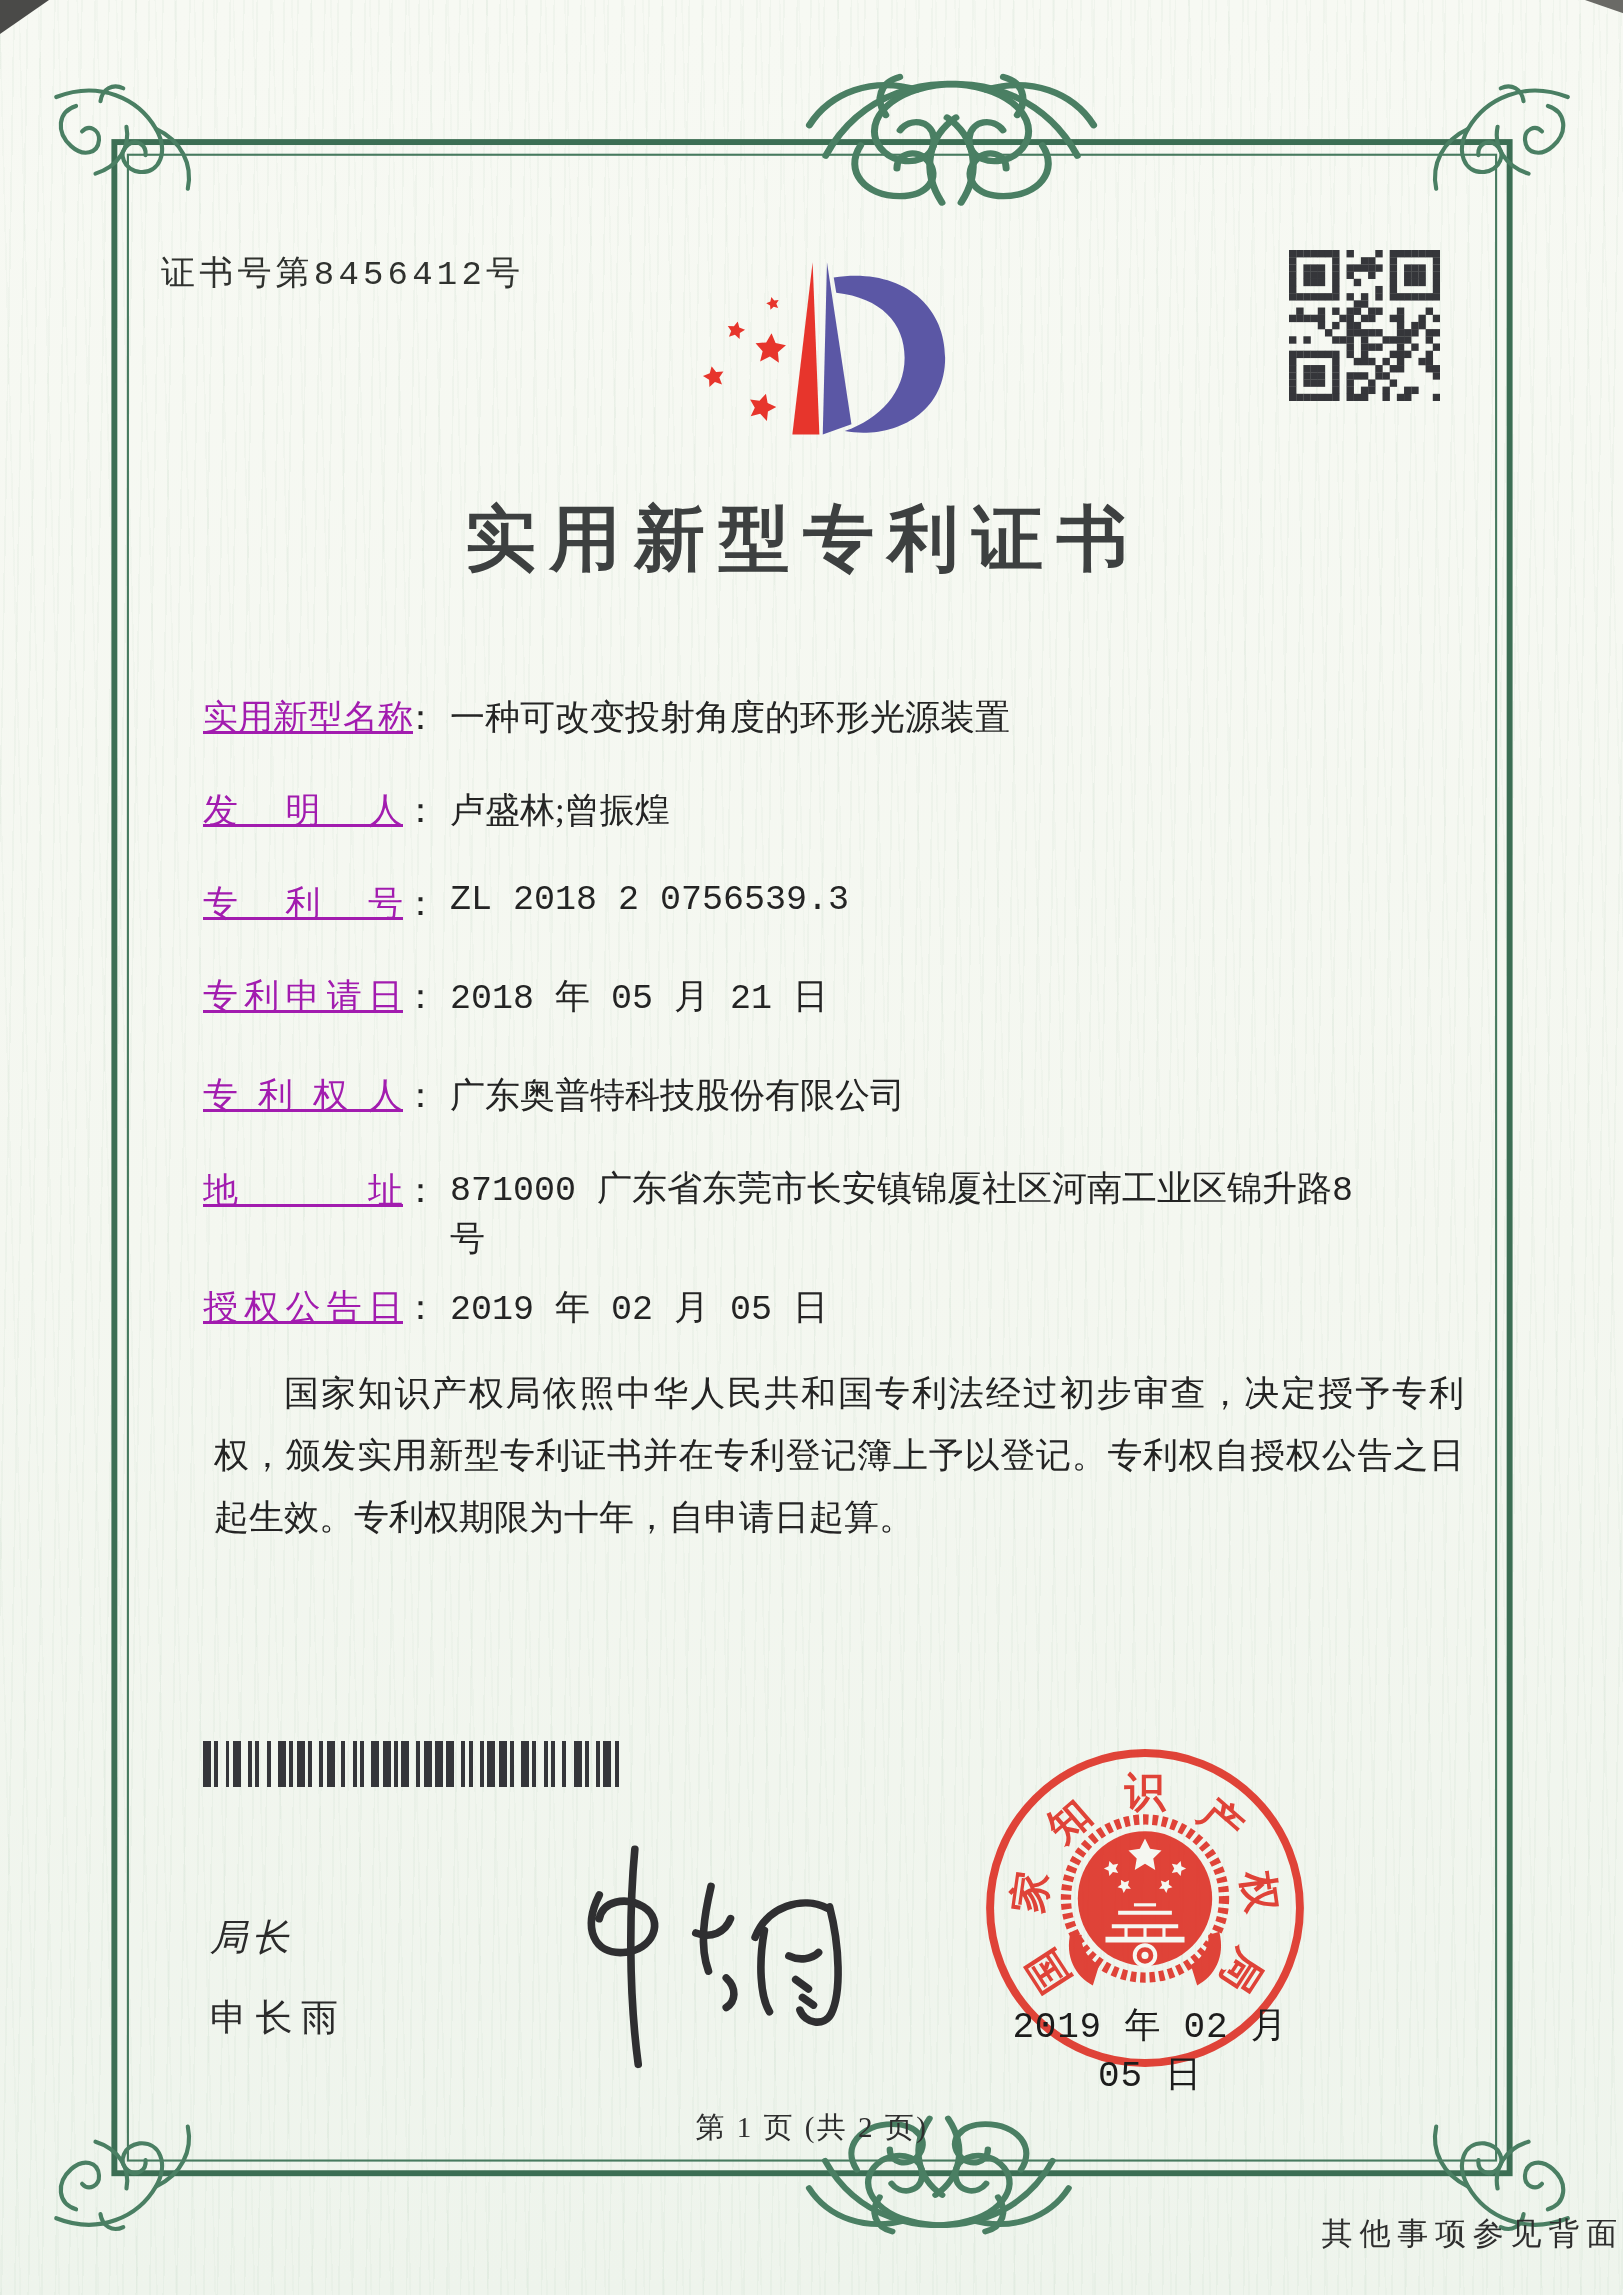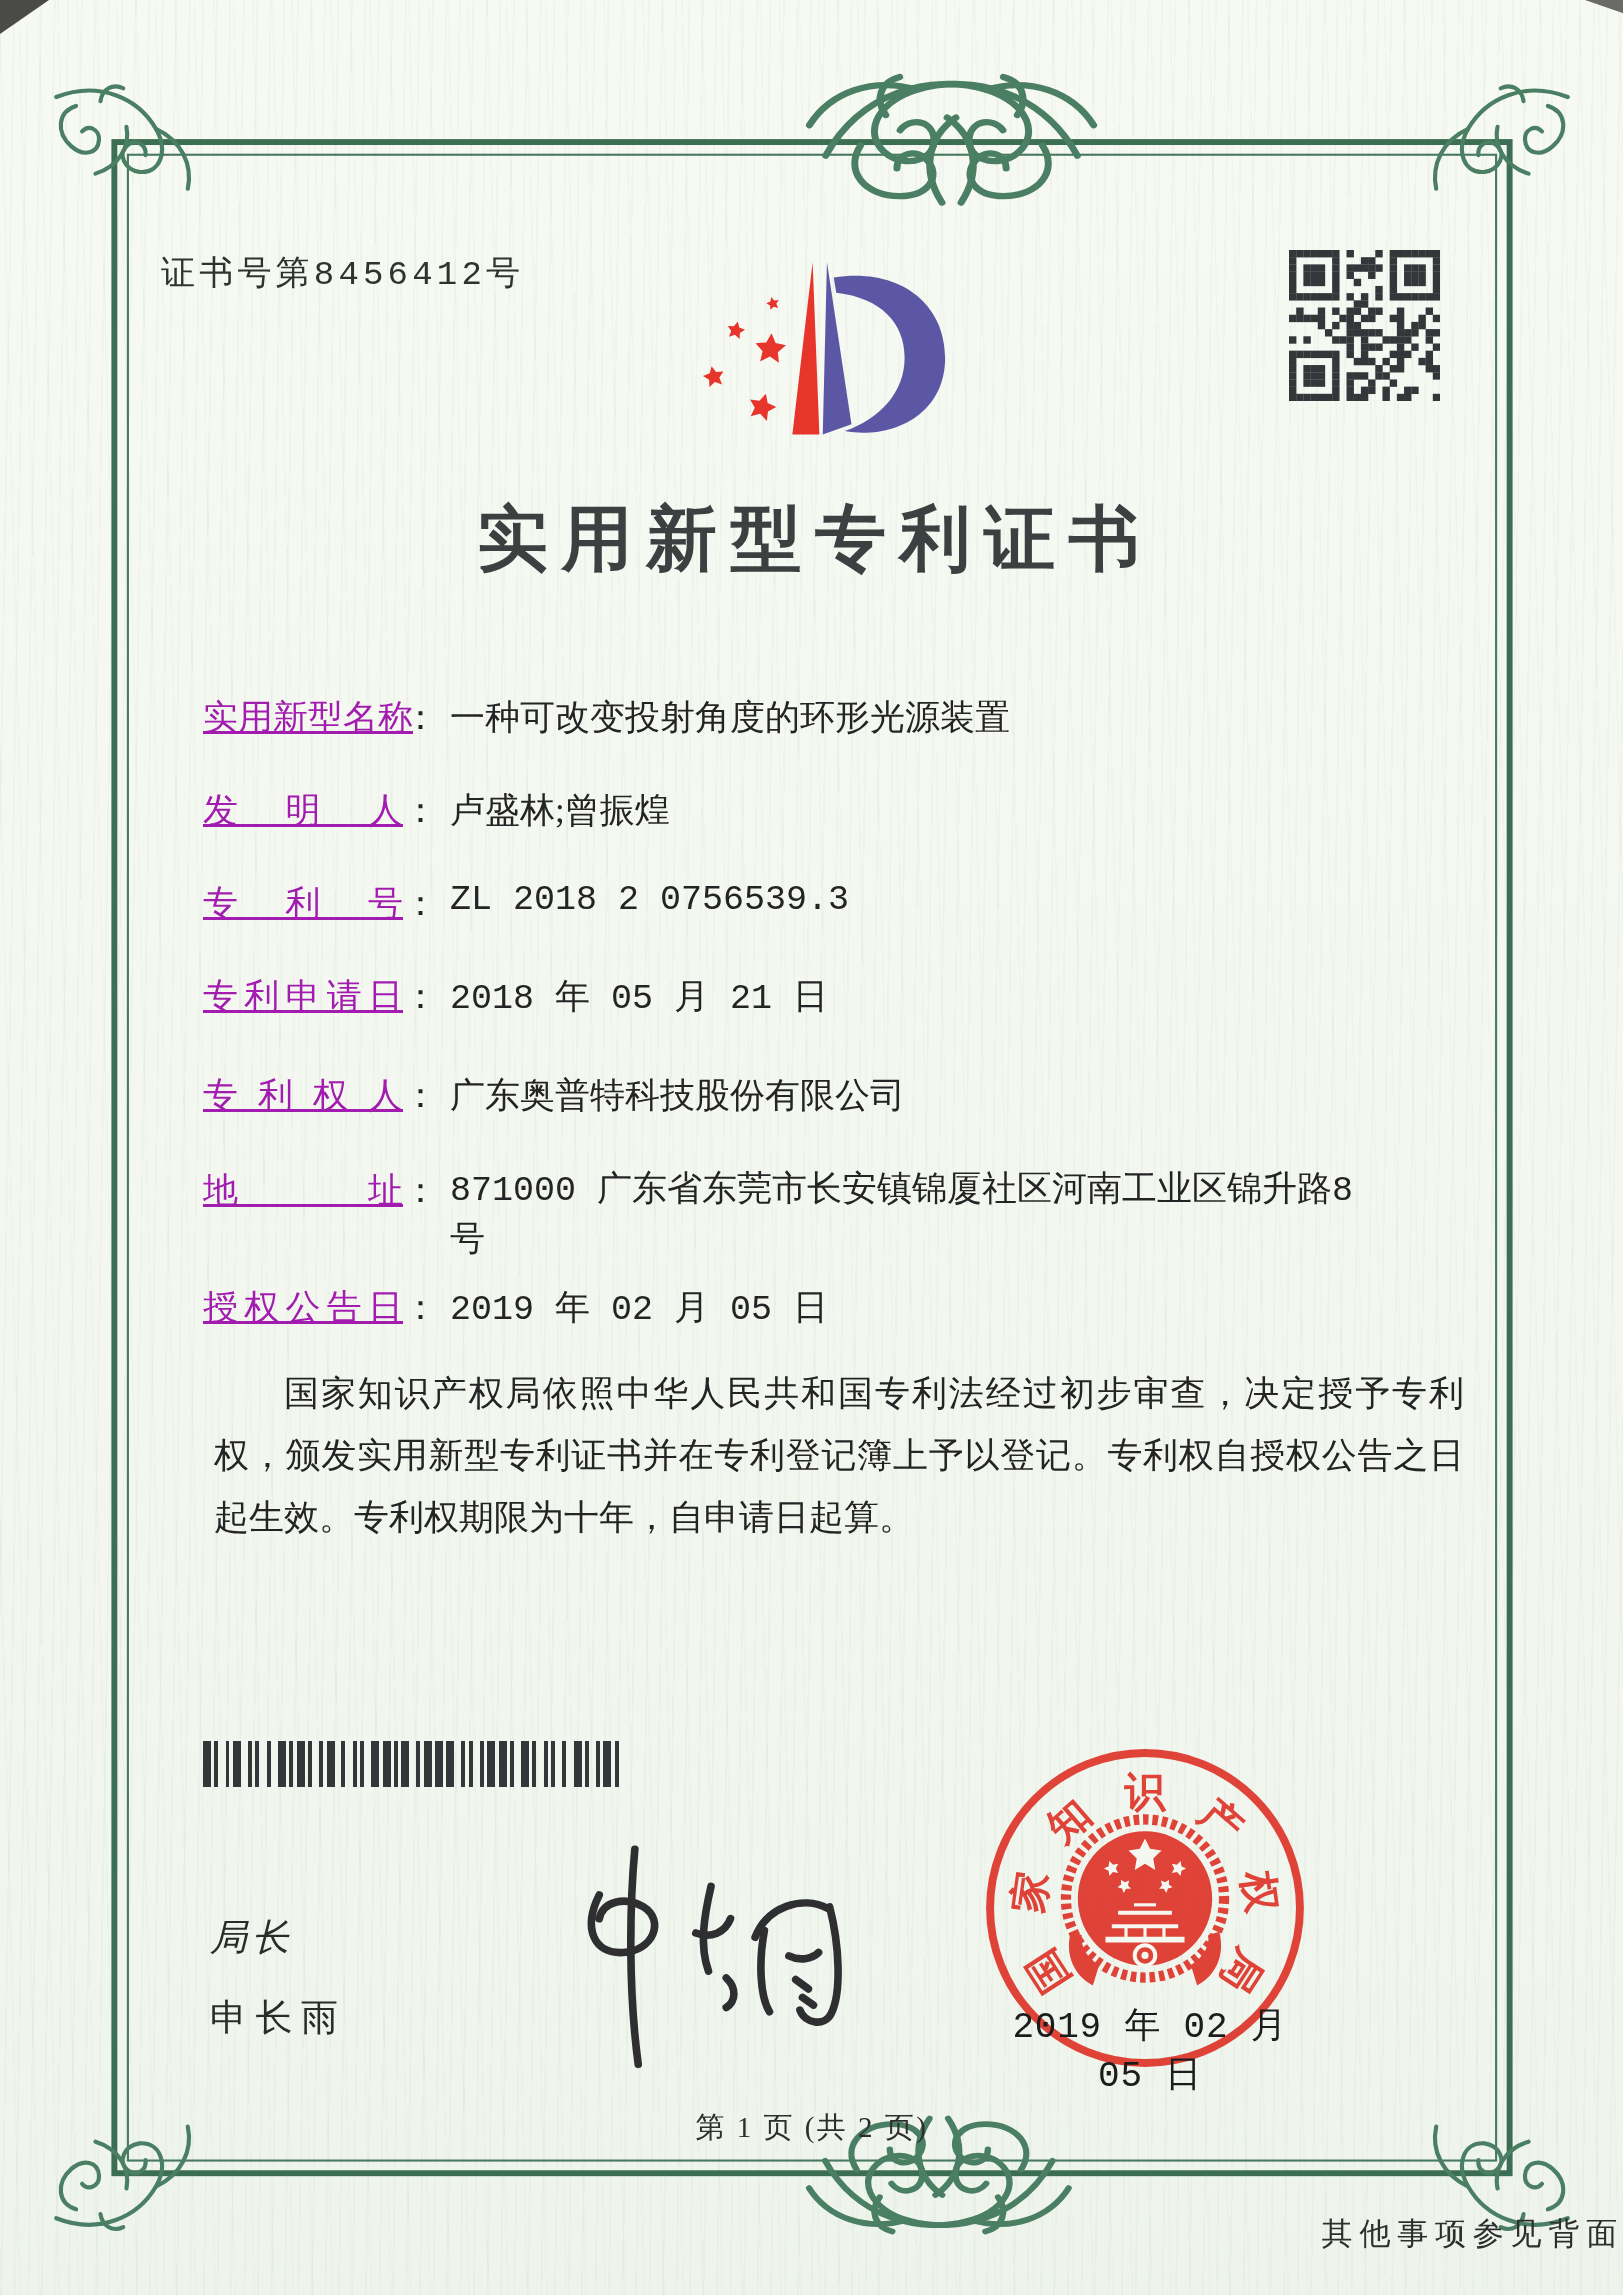--- a/index.html
+++ b/index.html
@@ -17,21 +17,21 @@
       linear-gradient(180deg,#f7f9f3 0%,#f4f7f0 55%,#eef4ec 100%);
   }
   .scan-corner-tl{position:absolute;left:0;top:0;width:49px;height:34px;background:#4a4a48;
     clip-path:polygon(0 0,100% 0,0 100%);}
   .scan-corner-tr{position:absolute;right:0;top:0;width:39px;height:13.5px;background:#6a6a66;
     clip-path:polygon(0 0,100% 0,100% 100%);}
   .frame-layer{position:absolute;left:0;top:0;}
   .abs{position:absolute;}
   .cert-no{left:161px;top:250px;font-size:34px;color:#30322f;letter-spacing:4.2px;
     font-family:"Liberation Mono","Liberation Serif",serif;}
-  .doc-title{left:12px;top:492px;width:1606px;text-align:center;font-size:71px;font-weight:bold;
+  .doc-title{left:0;top:492px;width:1606px;text-align:center;font-size:71px;font-weight:bold;
     color:#3d4040;letter-spacing:13.5px;}
   .row{position:absolute;left:203px;font-size:35px;color:#242424;white-space:nowrap;}
   .lbl{display:inline-block;width:200px;text-align:justify;text-align-last:justify;vertical-align:top;color:#a21caf;text-decoration:underline;}
   .colon{vertical-align:top;margin-right:12px;}
   .val{vertical-align:top;letter-spacing:0;}
   .figures{font-family:"Liberation Mono","Liberation Serif",serif;}
   .val-wrap{display:inline-block;width:909px;white-space:normal;line-height:1.42;}
   .grant-pair2{position:absolute;left:630px;top:0;white-space:nowrap;}
   .paragraphs{position:absolute;left:196px;top:1363px;width:1250px;font-size:35px;color:#242424;
     line-height:62px;text-align:justify;margin-left:18px;}

